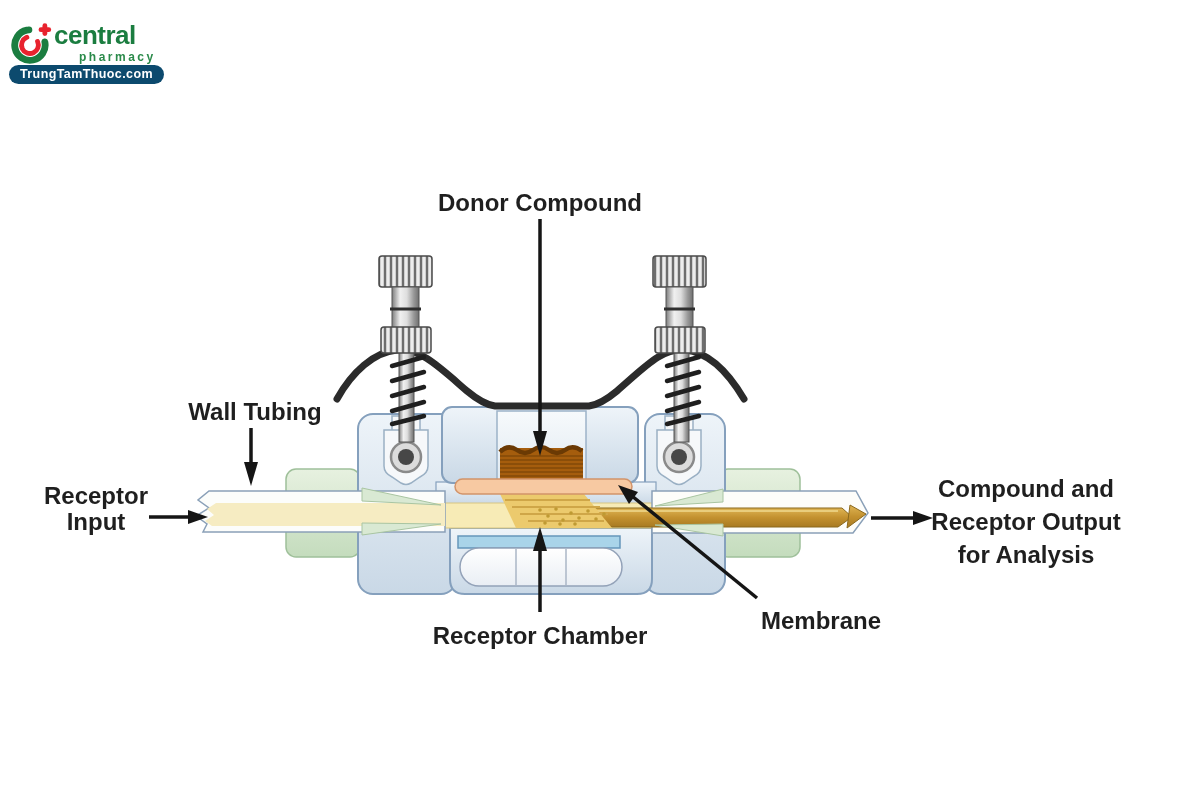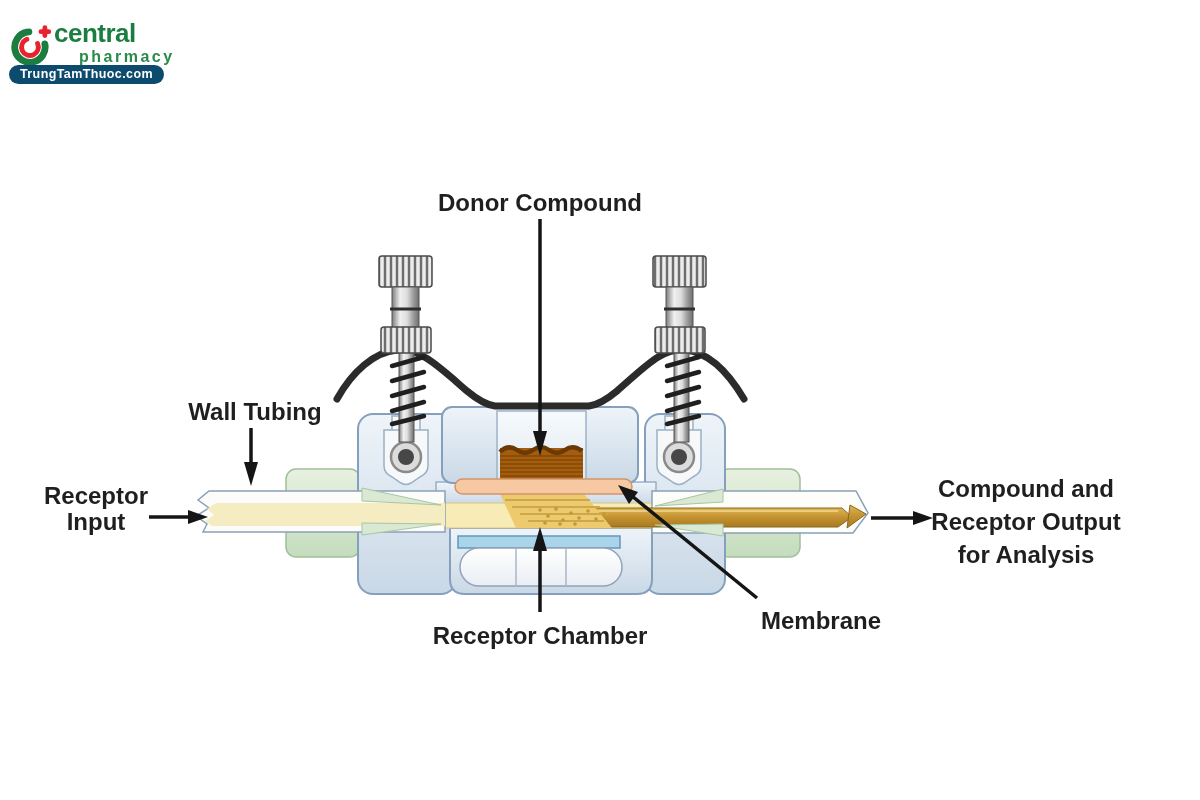--- a/index.html
+++ b/index.html
@@ -3,21 +3,21 @@
 <meta charset="utf-8">
 <style>
   html,body{margin:0;padding:0;background:#fff;}
   .canvas{position:relative;width:1200px;height:800px;background:#ffffff;overflow:hidden;
           font-family:"Liberation Sans",sans-serif;}
   
   .logo{position:absolute;left:10px;top:20px;display:flex;align-items:flex-end;}
   .logo-mark{width:42px;height:42px;margin-top:2px;}
   .logo-text{margin-left:2px;}
   .logo-brand{color:#1b7d40;font-size:26px;font-weight:bold;line-height:1;letter-spacing:-0.5px;}
-  .logo-sub{color:#2a8a4a;font-size:16px;font-weight:bold;letter-spacing:2.5px;margin-top:2px;margin-left:1px;padding-left:24px;}
+  .logo-sub{color:#2a8a4a;font-size:12px;font-weight:bold;letter-spacing:2.5px;margin-top:2px;margin-left:1px;padding-left:24px;}
   .logo-badge{position:absolute;left:9px;top:65px;background:#0c4a6e;color:#ffffff;
               font-size:12.5px;font-weight:bold;padding:2px 11px 3px;border-radius:11px;
               letter-spacing:0.4px;white-space:nowrap;}
   
   .diagram{position:absolute;left:0;top:0;}
   .lbl{font-family:"Liberation Sans",sans-serif;font-weight:bold;font-size:24px;fill:#1f1f1f;}
   .arrow{stroke:#151515;stroke-width:3.5;fill:none;}
   .ahead{fill:#151515;stroke:none;}
 </style>
 </head>

